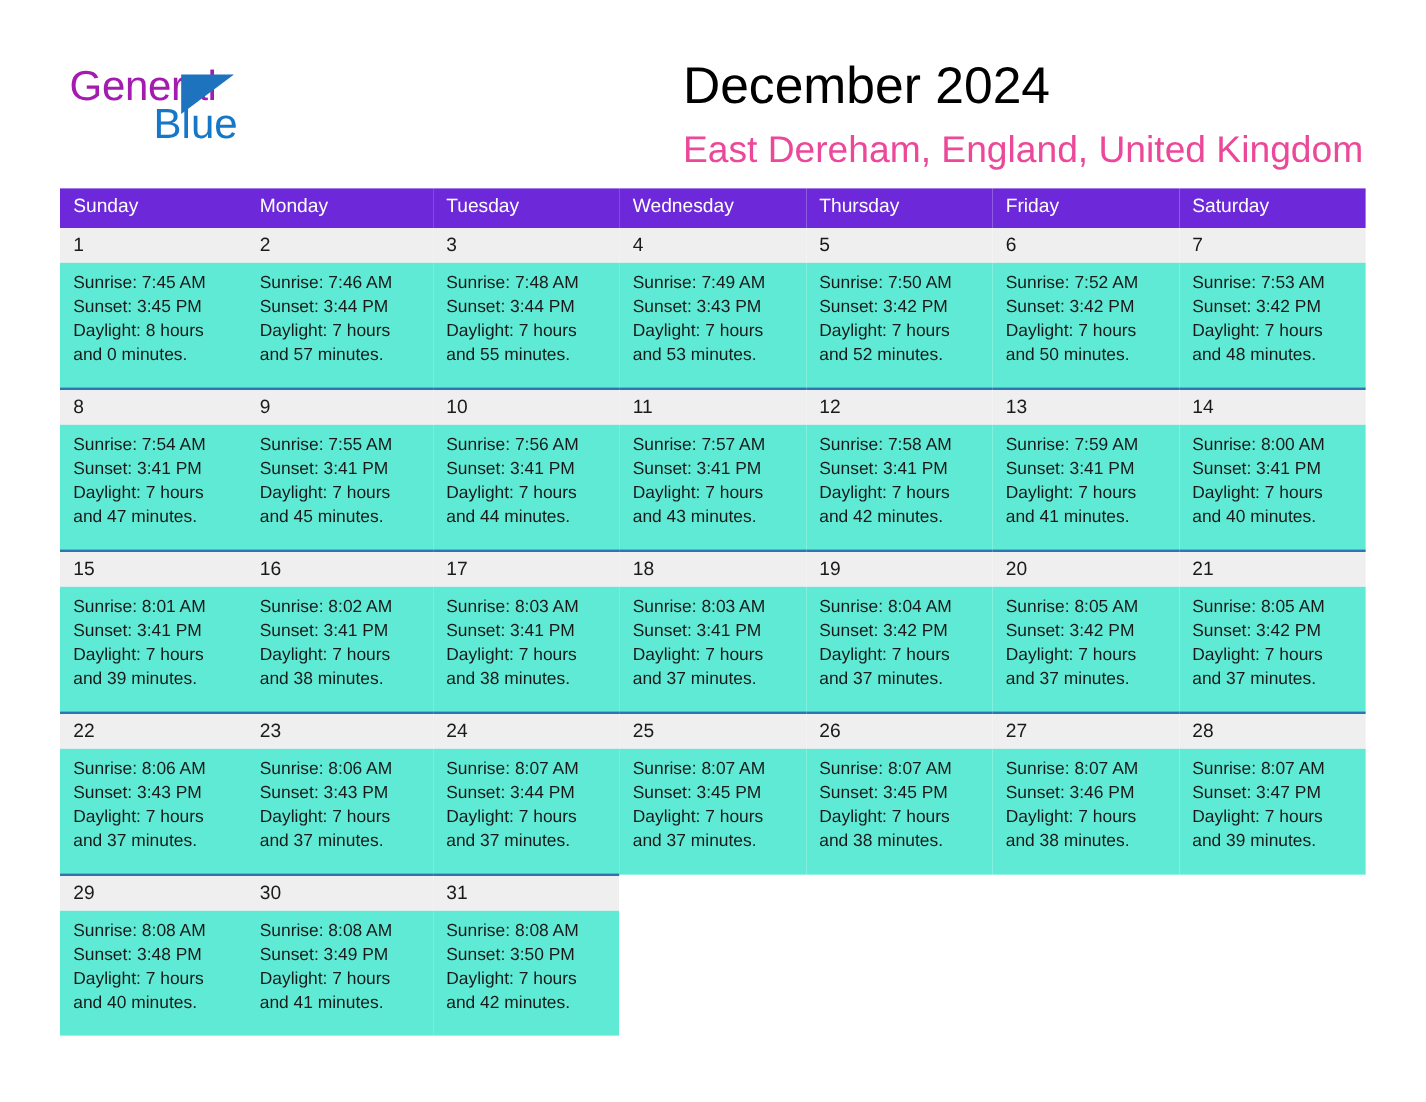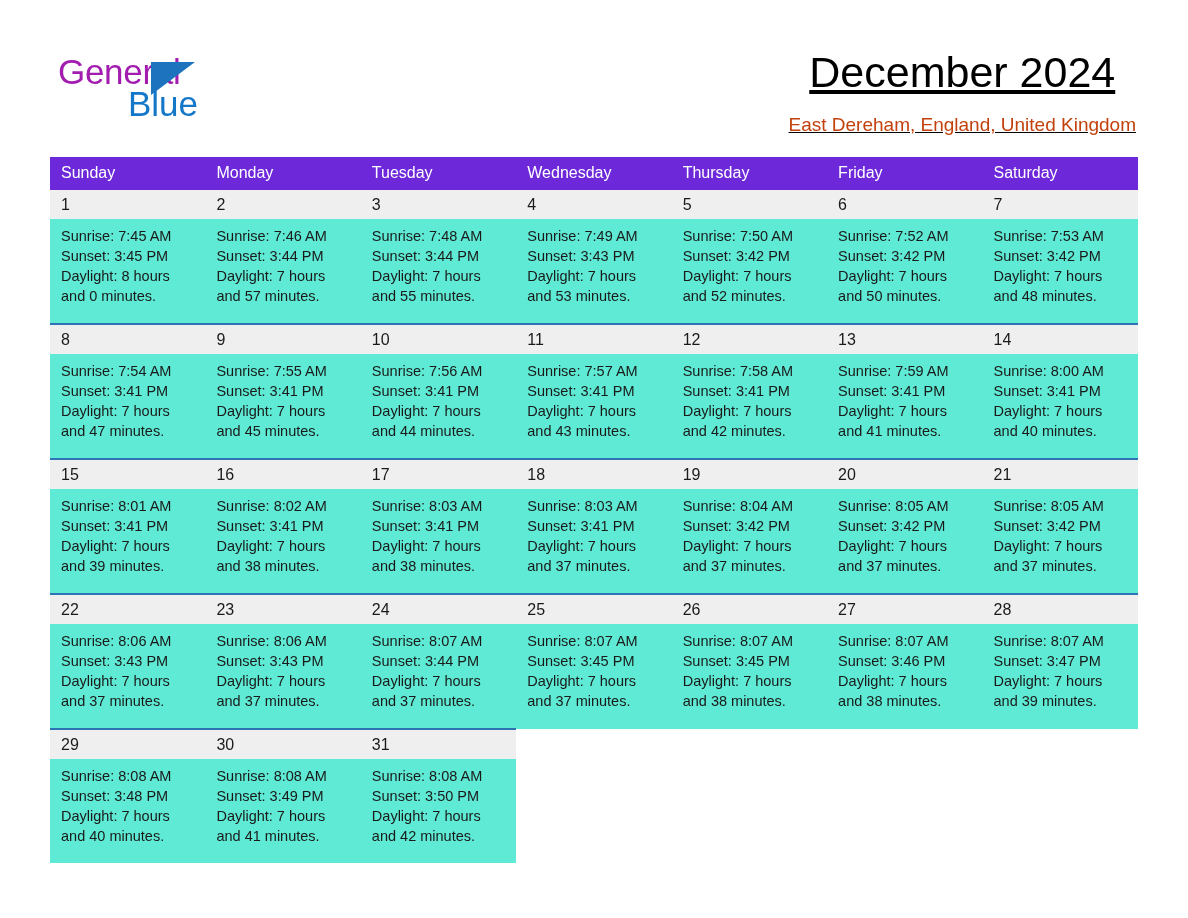--- a/index.html
+++ b/index.html
@@ -65,34 +65,33 @@
     font-size: 35px;
     color: #1477c8;
     line-height: 40px;
     white-space: nowrap;
   }
 
   .title-block {
     position: absolute;
     right: 52px;
     top: 46px;
-    text-align: center;
-    text-decoration: underline;
+    text-align: left;
   }
   .month-title {
     font-size: 43px;
     color: #000000;
     line-height: 52px;
     white-space: nowrap;
     font-weight: normal;
     margin: 0;
   }
   .location-title {
-    font-size: 19px;
-    color: #c2410c;
+    font-size: 31px;
+    color: #ec4899;
     line-height: 32px;
     white-space: nowrap;
     margin: 11px 0 0 0;
     font-weight: normal;
   }
 
   
   .calendar {
     position: absolute;
     left: 50px;

